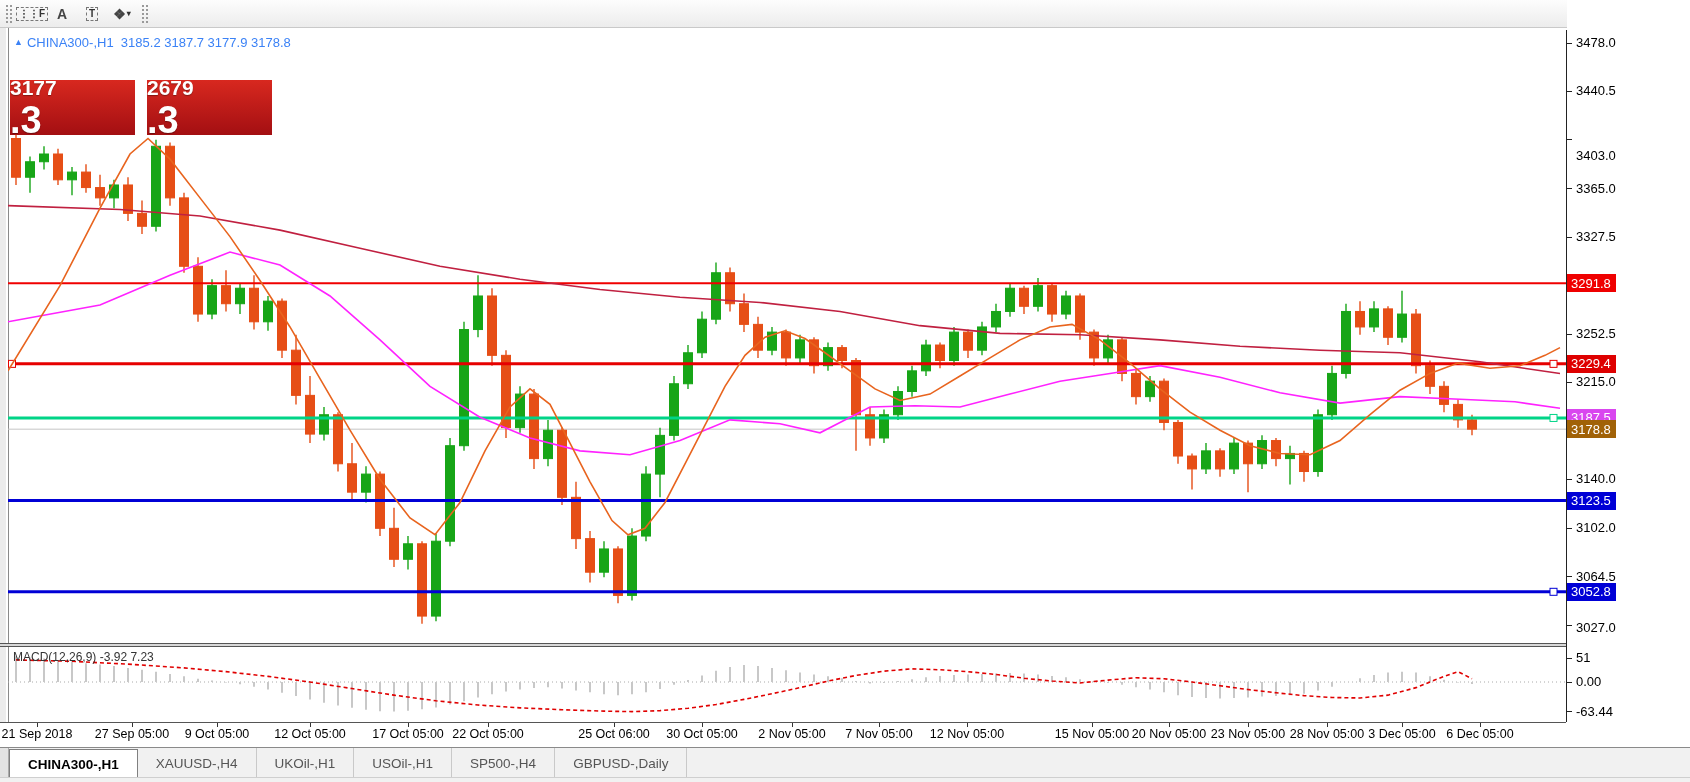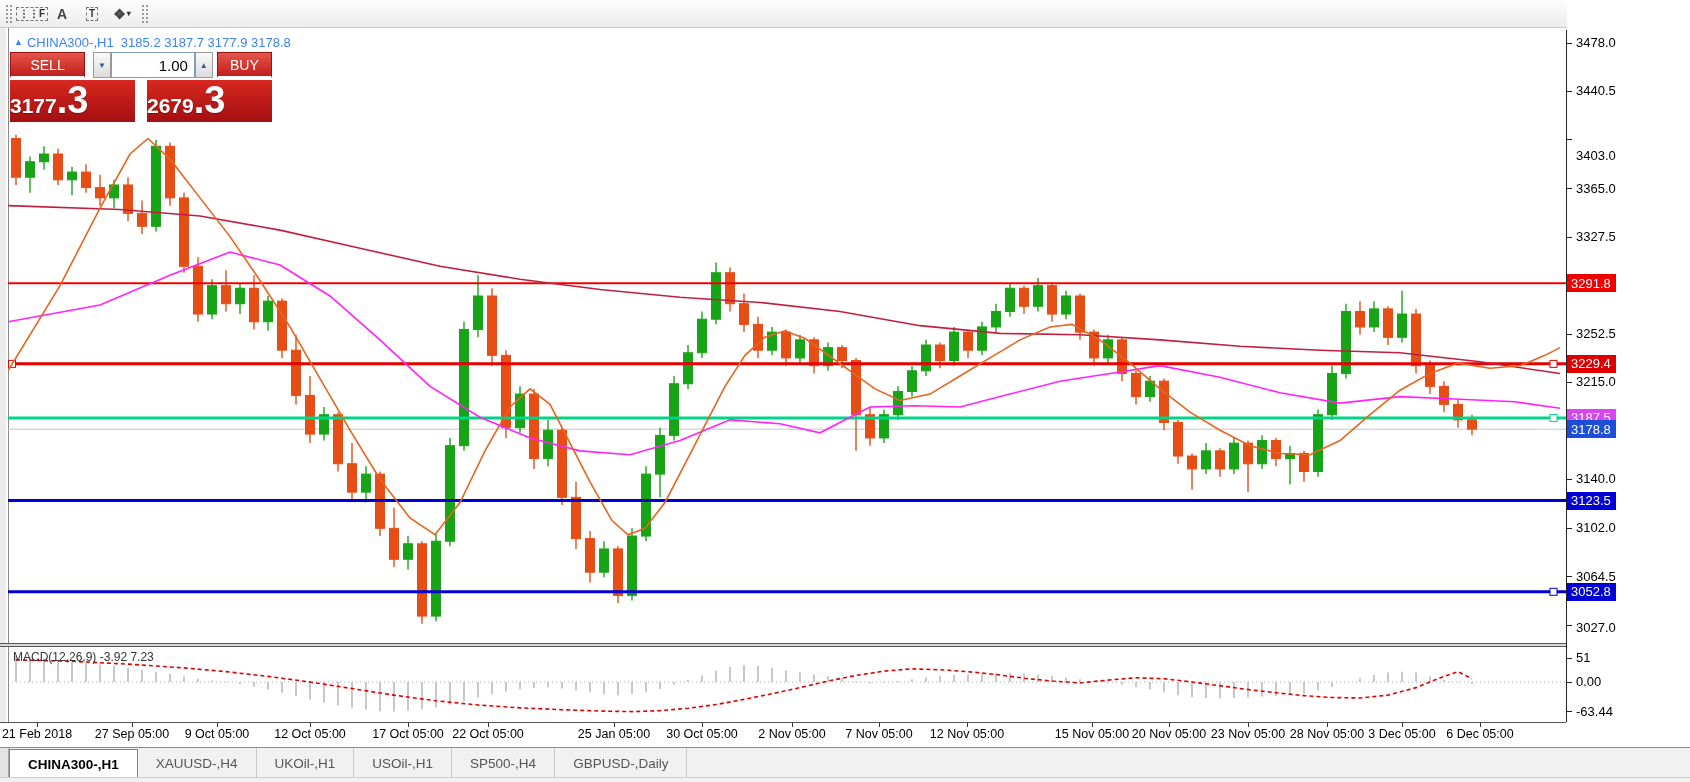--- a/index.html
+++ b/index.html
@@ -34,23 +34,23 @@
   .trade{position:absolute;left:10px;top:52px;width:262px;height:70px;}
   .trade-row{position:absolute;left:0;top:0;width:262px;height:26px;display:flex;}
   .btn-red{background:linear-gradient(#e4554a,#c21d1a);color:#fff;font-size:14px;
            display:flex;align-items:center;justify-content:center;border:1px solid #9e0f0f;box-sizing:border-box;}
   .sell-btn{width:76px;border-bottom:2px solid #fff;}
   .buy-btn{width:56px;margin-left:4px;border-bottom:2px solid #fff;}
   .stepper{width:18px;background:linear-gradient(#fafafa,#dcdcdc);border:1px solid #9a9a9a;
            display:flex;align-items:center;justify-content:center;font-size:8px;color:#335b8c;box-sizing:border-box;}
   .vol-input{width:84px;border:1px solid #7f9db9;font-size:15px;text-align:right;
              padding:0 6px;box-sizing:border-box;font-family:"Liberation Sans",sans-serif;}
-  .tile{position:absolute;top:28px;width:125px;height:42px;color:#fff;
+  .tile{position:absolute;top:28px;width:125px;height:55px;color:#fff;
         background:linear-gradient(#d8281f,#a30f12);display:flex;align-items:baseline;
-        text-shadow:0 1px 1px rgba(0,0,0,.35);}
+        justify-content:center;text-shadow:0 1px 1px rgba(0,0,0,.35);flex-direction:column;}
   .tile .main{font-size:21px;font-weight:bold;}
   .tile .pip{font-size:38px;font-weight:bold;line-height:40px;}
   .tile.sell{left:0;}
   .tile.buy{left:137px;}
   
   .axis{position:absolute;left:1567px;top:0;width:123px;height:782px;background:#fff;}
   .tick{position:absolute;left:0;width:5px;height:1px;background:#222;}
   .tick-label{position:absolute;left:9px;font-size:13px;color:#000;white-space:nowrap;}
   .price-flag{position:absolute;left:0;padding:1.5px 5px 1.5px 4px;font-size:13px;color:#fff;white-space:nowrap;}
   
@@ -95,28 +95,20 @@
   <div class="left-strip"></div>
   <div class="axis-vline"></div>
   <div class="pane-sep"></div>
   <div class="macd-bottom"></div>
 
   <div class="chart-title">
     <span class="tri">▲</span><span>CHINA300-,H1</span>&nbsp;&nbsp;<span>3185.2 3187.7 3177.9 3178.8</span>
   </div>
 
   <div class="trade">
-    <div class="trade-row">
-      <div class="btn-red sell-btn">SELL</div>
-      <div style="width:8px"></div>
-      <div class="stepper">▼</div>
-      <input class="vol-input" value="1.00" style="">
-      <div class="stepper">▲</div>
-      <div class="btn-red buy-btn">BUY</div>
-    </div>
     <div class="tile sell">
       <span class="main">3177</span>
         <span class="pip">.3</span>
     </div>
     <div class="tile buy">
       <span class="main">2679</span>
         <span class="pip">.3</span>
     </div>
   </div>
 
@@ -692,44 +684,44 @@
       <div class="tick-label" style="top: 520.303px;">3102.0</div>
       <div class="tick" style="top: 576.204px;"></div>
       <div class="tick-label" style="top: 568.704px;">3064.5</div>
       <div class="tick" style="top: 624.606px;"></div>
       <div class="tick-label" style="top: 620px; text-align: center;">3027.0</div>
       <div class="price-flag" style="top: 274.328px; background: rgb(239, 0, 0);">3291.8</div>
       <div class="price-flag" style="top: 354.868px; background: rgb(222, 0, 0);">3229.4</div>
       <div class="price-flag" style="top: 408.948px; background: #d946ef;">3187.5</div>
       <div class="price-flag" style="top: 491.553px; background: rgb(0, 0, 214);">3123.5</div>
       <div class="price-flag" style="top: 582.806px; background: rgb(0, 0, 214);">3052.8</div>
-      <div class="price-flag" style="top: 420.177px; background: #1d4ed8;">3178.8</div>
+      <div class="price-flag" style="top: 420.177px; background: #a16207;">3178.8</div>
       <div class="tick-label" style="top: 650.03px;">51</div>
       <div class="tick" style="top: 657.53px;"></div>
       <div class="tick-label" style="top: 674px;">0.00</div>
       <div class="tick" style="top: 681.5px;"></div>
       <div class="tick-label" style="top: 703.817px;">-63.44</div>
       <div class="tick" style="top: 711.317px;"></div>
     </div>
 
   <div class="time-strip" id="time-strip">
       <div class="time-tick" style="left: 37px;"></div>
-      <div class="time-label" style="left: 37px;">21 Feb 2018</div>
+      <div class="time-label" style="left: 37px;">21 Sep 2018</div>
       <div class="time-tick" style="left: 132px;"></div>
       <div class="time-label" style="left: 132px;">27 Sep 05:00</div>
       <div class="time-tick" style="left: 217px;"></div>
       <div class="time-label" style="left: 217px;">9 Oct 05:00</div>
       <div class="time-tick" style="left: 310px;"></div>
       <div class="time-label" style="left: 310px;">12 Oct 05:00</div>
       <div class="time-tick" style="left: 408px;"></div>
       <div class="time-label" style="left: 408px;">17 Oct 05:00</div>
       <div class="time-tick" style="left: 488px;"></div>
       <div class="time-label" style="left: 488px;">22 Oct 05:00</div>
       <div class="time-tick" style="left: 614px;"></div>
-      <div class="time-label" style="left: 614px;">25 Jan 05:00</div>
+      <div class="time-label" style="left: 614px;">25 Oct 06:00</div>
       <div class="time-tick" style="left: 702px;"></div>
       <div class="time-label" style="left: 702px;">30 Oct 05:00</div>
       <div class="time-tick" style="left: 792px;"></div>
       <div class="time-label" style="left: 792px;">2 Nov 05:00</div>
       <div class="time-tick" style="left: 879px;"></div>
       <div class="time-label" style="left: 879px;">7 Nov 05:00</div>
       <div class="time-tick" style="left: 967px;"></div>
       <div class="time-label" style="left: 967px;">12 Nov 05:00</div>
       <div class="time-tick" style="left: 1092px;"></div>
       <div class="time-label" style="left: 1092px;">15 Nov 05:00</div>

